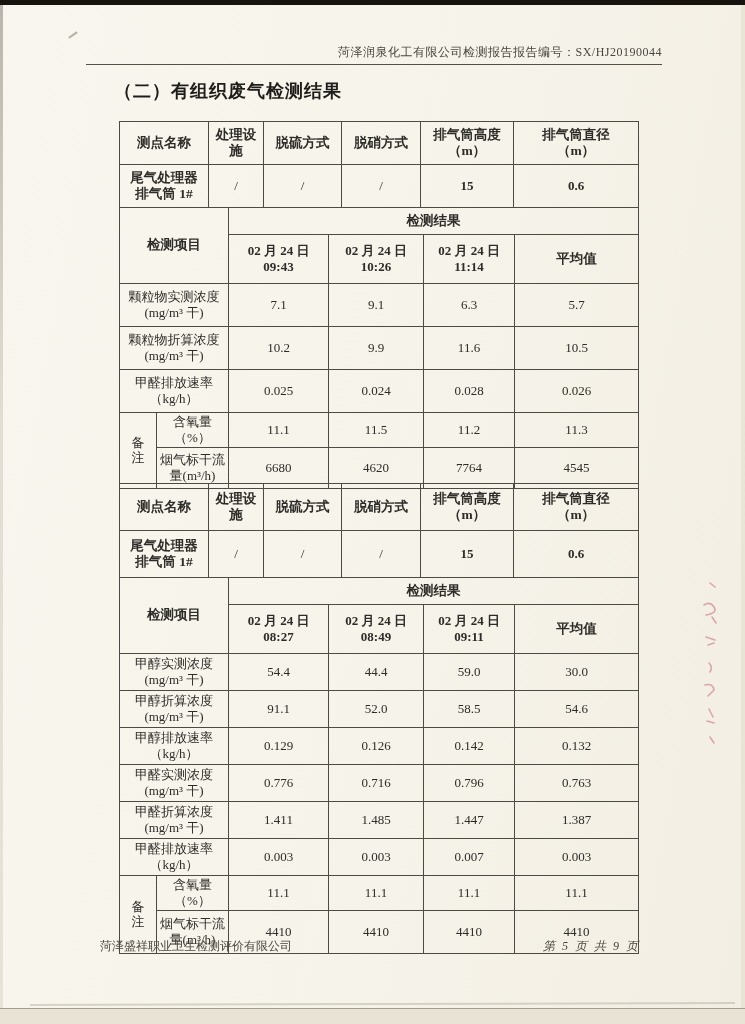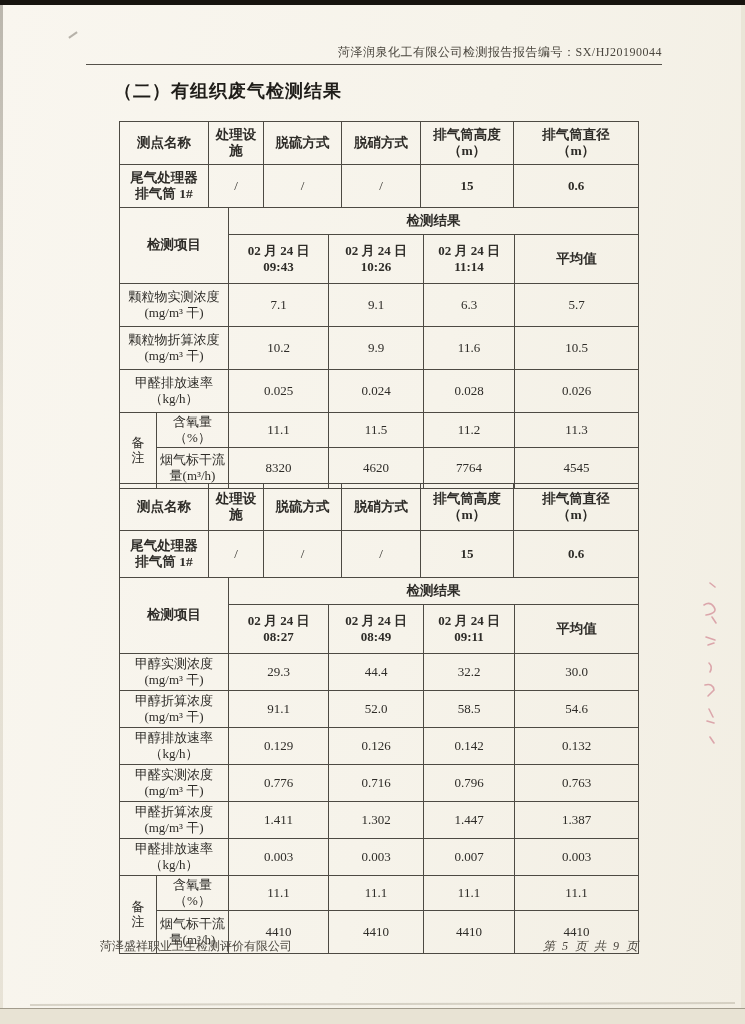--- a/index.html
+++ b/index.html
@@ -166,21 +166,21 @@
 注</td>
         <td>含氧量（%）</td>
         <td>11.1</td>
         <td>11.5</td>
         <td>11.2</td>
         <td>11.3</td>
       </tr>
       <tr>
         <td>烟气标干流
 量(m³/h)</td>
-        <td>8320</td>
+        <td>6680</td>
         <td>4620</td>
         <td>7764</td>
         <td>4545</td>
       </tr>
     </tbody>
       </table>
   </div>
 
   <div class="tblwrap tw2">
     <table class="tbl-a t2a">
@@ -234,23 +234,23 @@
 08:27</td>
         <td class="b">02 月 24 日
 08:49</td>
         <td class="b">02 月 24 日
 09:11</td>
         <td class="b f135">平均值</td>
       </tr>
       <tr>
         <td colspan="2">甲醇实测浓度
 (mg/m³ 干)</td>
-        <td>29.3</td>
+        <td>54.4</td>
         <td>44.4</td>
-        <td>32.2</td>
+        <td>59.0</td>
         <td>30.0</td>
       </tr>
       <tr>
         <td colspan="2">甲醇折算浓度
 (mg/m³ 干)</td>
         <td>91.1</td>
         <td>52.0</td>
         <td>58.5</td>
         <td>54.6</td>
       </tr>
@@ -267,21 +267,21 @@
 (mg/m³ 干)</td>
         <td>0.776</td>
         <td>0.716</td>
         <td>0.796</td>
         <td>0.763</td>
       </tr>
       <tr>
         <td colspan="2">甲醛折算浓度
 (mg/m³ 干)</td>
         <td>1.411</td>
-        <td>1.302</td>
+        <td>1.485</td>
         <td>1.447</td>
         <td>1.387</td>
       </tr>
       <tr>
         <td colspan="2">甲醛排放速率
 （kg/h）</td>
         <td>0.003</td>
         <td>0.003</td>
         <td>0.007</td>
         <td>0.003</td>

